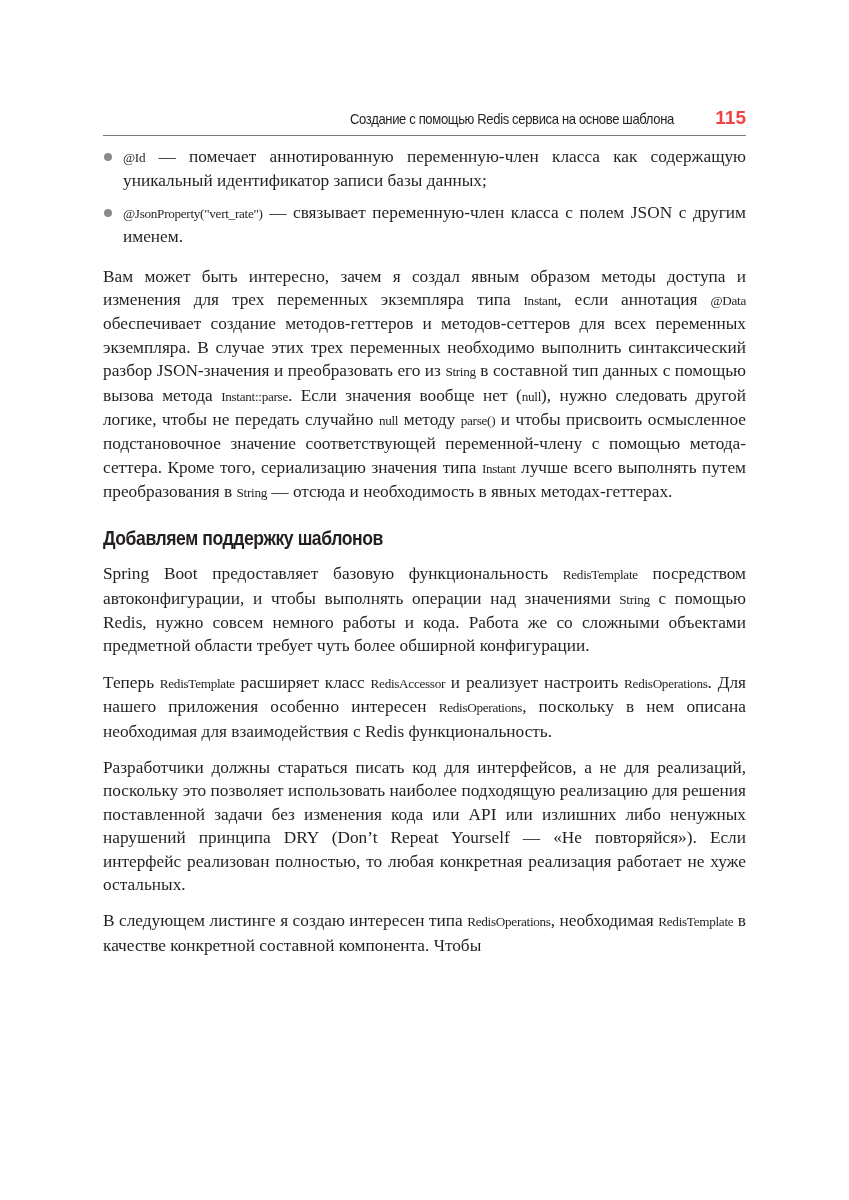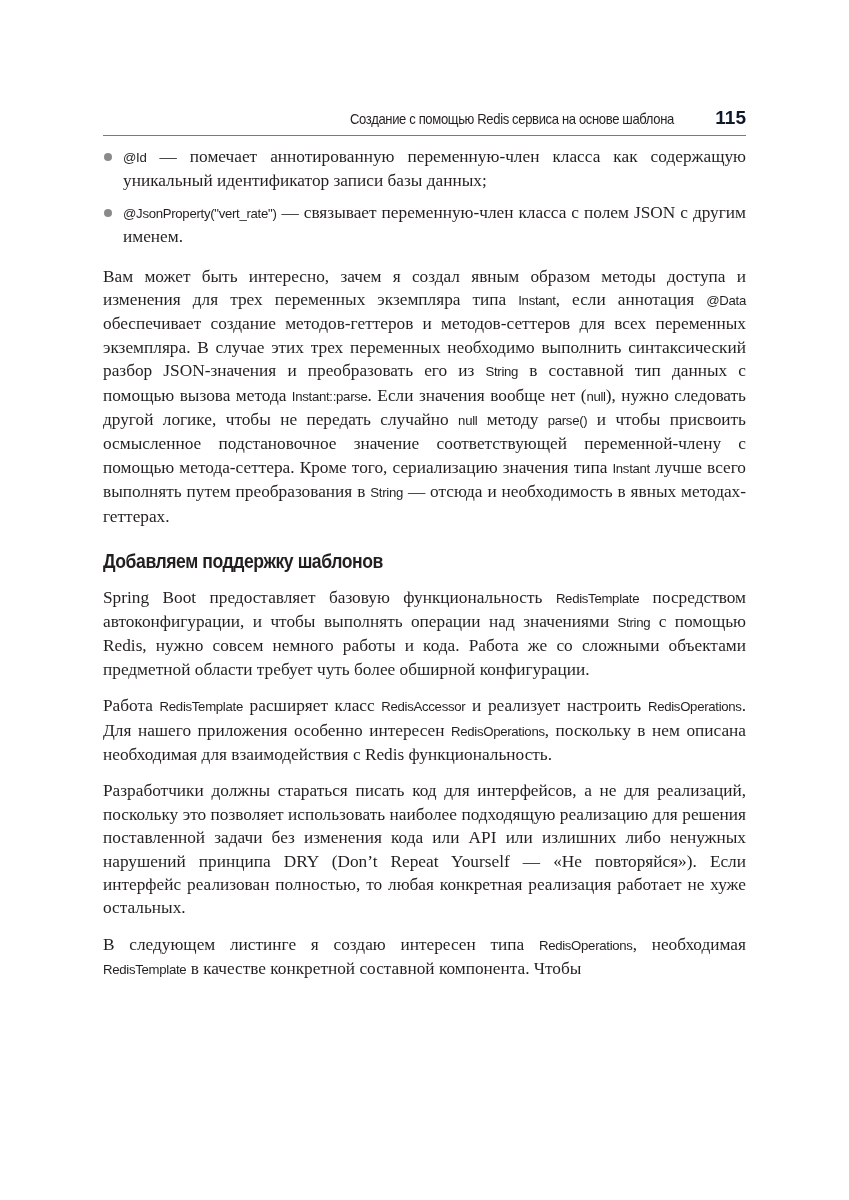--- a/index.html
+++ b/index.html
@@ -1,26 +1,26 @@
 <!DOCTYPE html>
 <html><head>
 <meta charset="utf-8">
 <style>
   html, body { margin: 0; padding: 0; background: #ffffff; }
   body { width: 849px; height: 1200px; position: relative; overflow: hidden; color: #231f20; }
   .page { position: absolute; left: 103px; top: 0; width: 643px; }
   .running-head { position: absolute; top: 76px; left: 0; width: 643px; height: 28px; border-bottom: 1.5px solid #7a7a7a; margin-top: 31px; }
   .rh-title { position: absolute; right: 72px; top: 4px; font-family: "Liberation Sans", sans-serif; font-size: 14.5px; letter-spacing: -0.4px; transform: scaleX(0.9); transform-origin: right center; color: #231f20; }
-  .rh-page { position: absolute; right: 0; top: 0; font-family: "Liberation Sans", sans-serif; font-weight: bold; font-size: 19px; color: #0f172a; }
+  .rh-page { position: absolute; right: 0; top: 0; font-family: "Liberation Sans", sans-serif; font-weight: bold; font-size: 19px; color: #ef4444; }
   .content { position: absolute; top: 145px; left: 0; width: 643px; font-family: "Liberation Serif", serif; font-size: 17.3px; line-height: 23.4px; text-align: justify; }
   .content p { margin: 0 0 13px 0; }
   ul.bullets { list-style: none; margin: 0 0 16px 0; padding: 0; }
   ul.bullets li { position: relative; padding-left: 20px; margin-bottom: 8px; }
   ul.bullets li .bullet { position: absolute; left: 1px; top: 8px; width: 8px; height: 8px; border-radius: 50%; background: #8a8a8a; }
-  code { font-family: Liberation Sans, sans-serif; font-size: 13.2px; letter-spacing: -0.3px; }
+  code { font-family: Liberation Serif, serif; font-size: 13.2px; letter-spacing: -0.3px; }
   h2 { font-family: "Liberation Sans", sans-serif; font-weight: bold; font-size: 20px; margin: 22px 0 12px 0; letter-spacing: -0.5px; transform: scaleX(0.88); transform-origin: left center; color: #231f20; }
 </style>
 </head>
 <body>
 
 <div class="page">
   <div class="running-head">
     <span class="rh-title">Создание с помощью Redis сервиса на основе шаблона</span>
     <span class="rh-page">115</span>
   </div>
@@ -37,19 +37,19 @@
       </li>
     </ul>
 
     <p><span>Вам может быть интересно, зачем я создал явным образом методы доступа и изменения для трех переменных экземпляра типа </span><code>Instant</code><span>, если аннотация </span><code>@Data</code><span> обеспечивает создание методов-геттеров и методов-сеттеров для всех переменных экземпляра. В случае этих трех переменных необходимо выполнить синтаксический разбор JSON-значения и преобразовать его из </span><code>String</code><span> в составной тип данных с помощью вызова метода </span><code>Instant::parse</code><span>. Если значения вообще нет (</span><code>null</code><span>), нужно следовать другой логике, чтобы не передать случайно </span><code>null</code><span> методу </span><code>parse()</code><span> и чтобы присвоить осмысленное подстановочное значение соответствующей переменной-члену с помощью метода-сеттера. Кроме того, сериализацию значения типа </span><code>Instant</code><span> лучше всего выполнять путем преобразования в </span><code>String</code><span> — отсюда и необходимость в явных методах-геттерах.</span></p>
 
 
     <h2>Добавляем поддержку шаблонов</h2>
 
     <p><span>Spring Boot предоставляет базовую функциональность </span><code>RedisTemplate</code><span> посредством автоконфигурации, и чтобы выполнять операции над значениями </span><code>String</code><span> с помощью Redis, нужно совсем немного работы и кода. Работа же со сложными объектами предметной области требует чуть более обширной конфигурации.</span></p>
 
-    <p><span>Работа </span><code>RedisTemplate</code><span> расширяет класс </span><code>RedisAccessor</code><span> и реализует настроить </span><code>RedisOperations</code><span>. Для нашего приложения особенно интересен </span><code>RedisOperations</code><span>, поскольку в нем описана необходимая для взаимодействия с Redis функциональность.</span></p>
+    <p><span>Теперь </span><code>RedisTemplate</code><span> расширяет класс </span><code>RedisAccessor</code><span> и реализует настроить </span><code>RedisOperations</code><span>. Для нашего приложения особенно интересен </span><code>RedisOperations</code><span>, поскольку в нем описана необходимая для взаимодействия с Redis функциональность.</span></p>
 
     <p>Разработчики должны стараться писать код для интерфейсов, а не для реализаций, поскольку это позволяет использовать наиболее подходящую реализацию для решения поставленной задачи без изменения кода или API или излишних либо ненужных нарушений принципа DRY (Don’t Repeat Yourself — «Не повторяйся»). Если интерфейс реализован полностью, то любая конкретная реализация работает не хуже остальных.</p>
 
     <p><span>В следующем листинге я создаю интересен типа </span><code>RedisOperations</code><span>, необходимая </span><code>RedisTemplate</code><span> в качестве конкретной составной компонента. Чтобы</span></p>
   </div>
 </div>
 
 </body></html>

